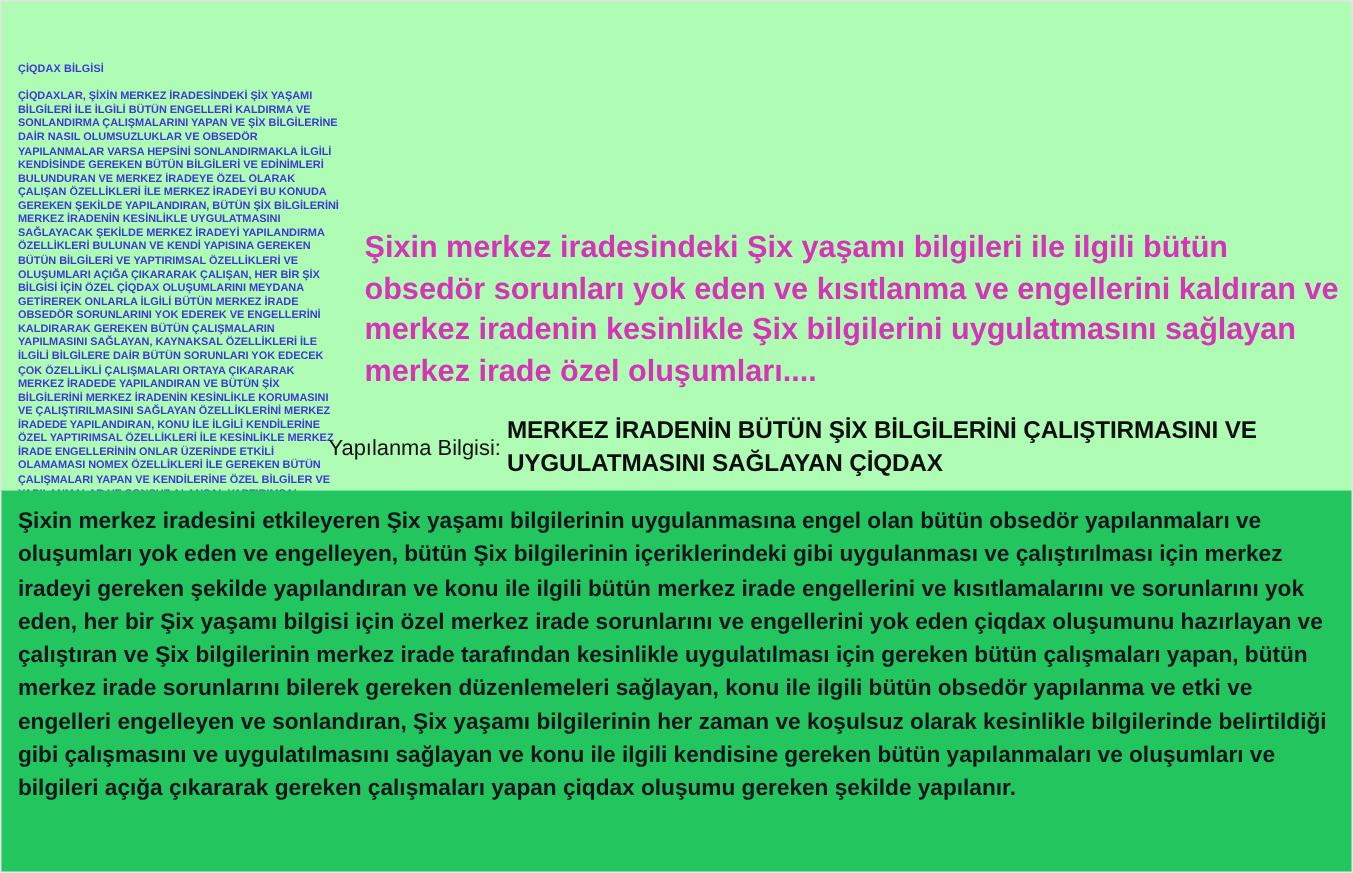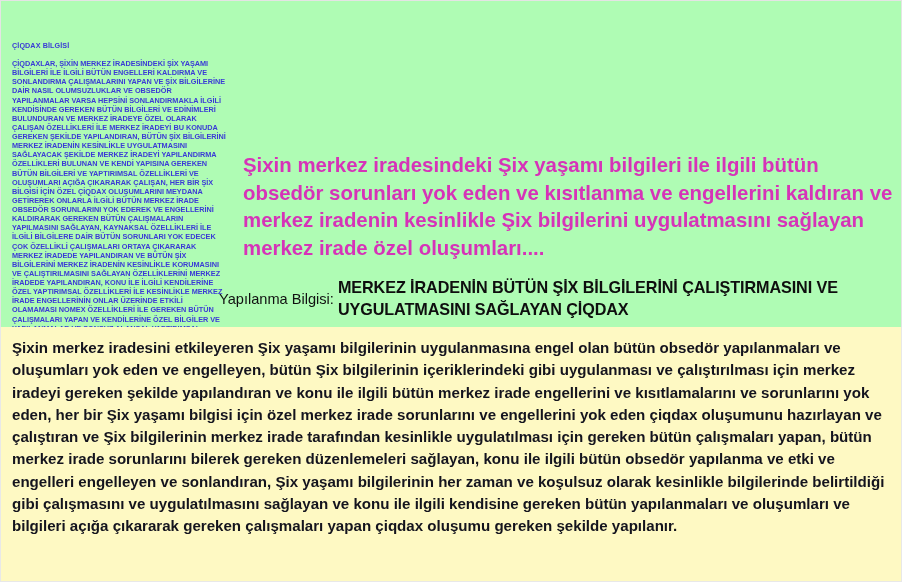--- a/index.html
+++ b/index.html
@@ -118,21 +118,21 @@
     letter-spacing: -0.1px;
   }
 
   
   .bottom-block {
     position: absolute;
     left: 0;
     top: 327px;
     width: 902px;
     height: 255px;
-    background: #fef9c3;
+    background: #22c55e;
     box-sizing: border-box;
     border: 1px solid #e8e8e8;
     border-top: none;
   }
   .bottom-para {
     position: absolute;
     left: 11px;
     top: 10px;
     width: 882px;
     margin: 0;

